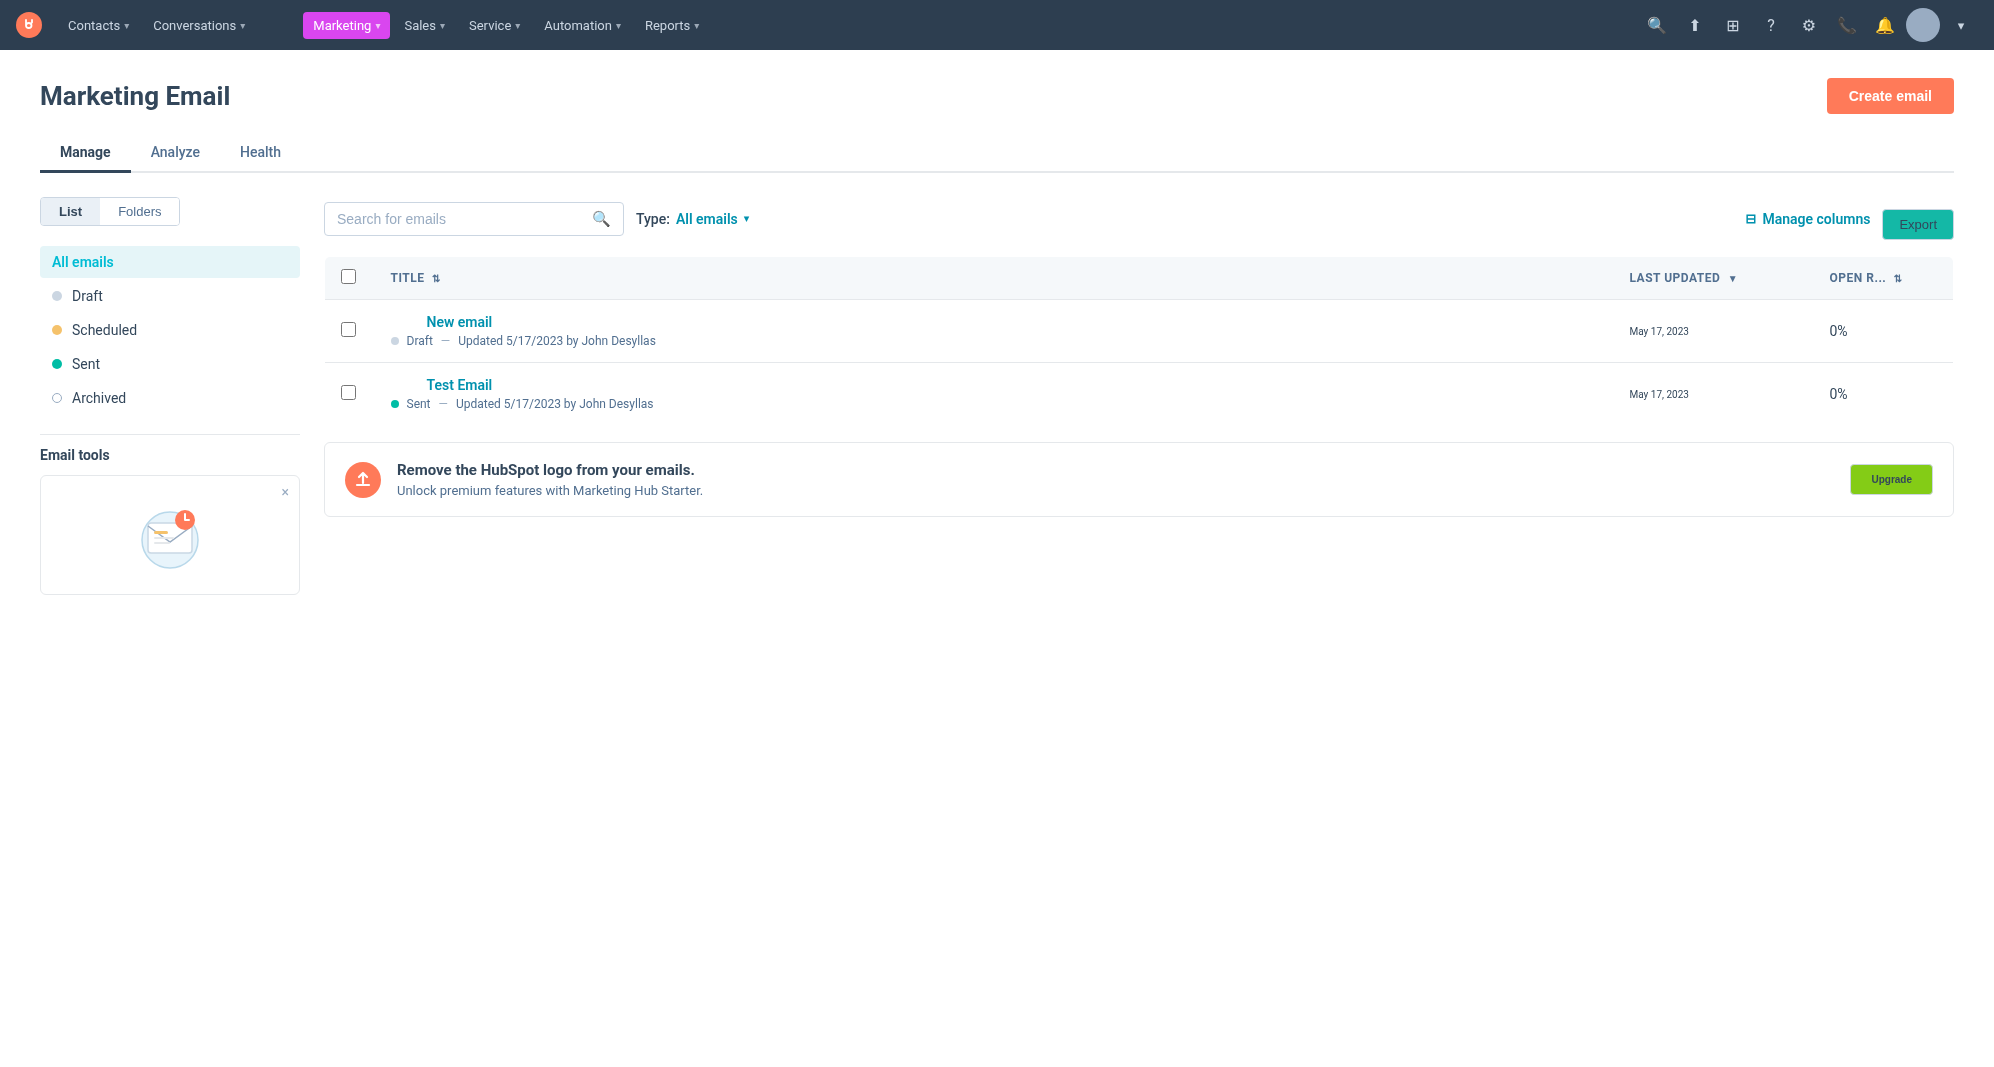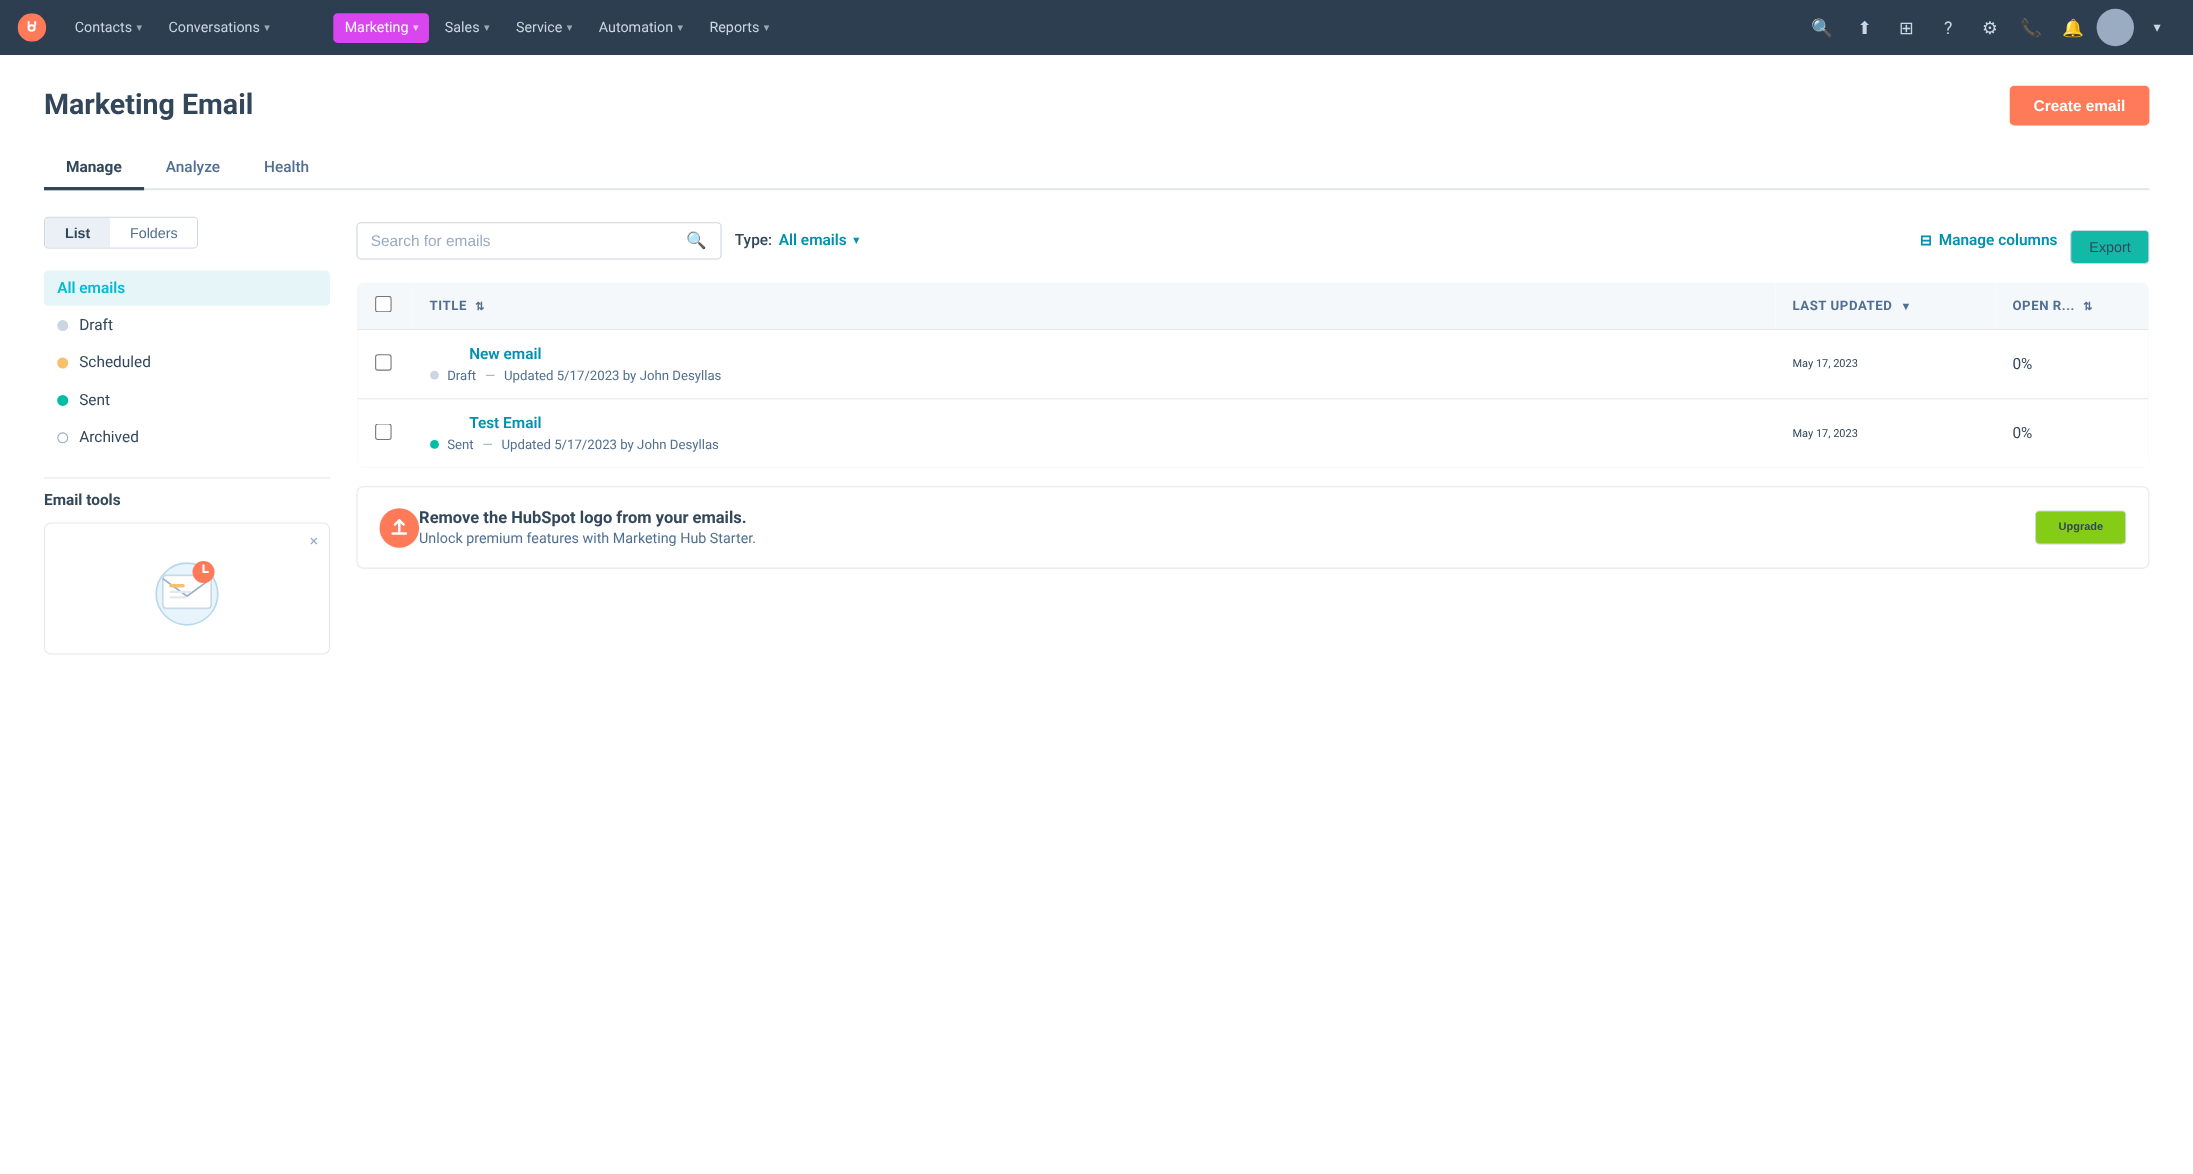--- a/index.html
+++ b/index.html
@@ -211,21 +211,21 @@
       align-items: center;
       gap: 12px;
       margin-bottom: 16px;
     }
     .search-box {
       display: flex;
       align-items: center;
       border: 1px solid #cbd6e2;
       border-radius: 4px;
       padding: 7px 12px;
-      width: 332px;
+      width: 300px;
       background: #fff;
       gap: 8px;
     }
     .search-input {
       border: none;
       outline: none;
       font-size: 14px;
       color: #33475b;
       width: 100%;
     }
@@ -351,20 +351,21 @@
     }
 
     
     .upgrade-banner {
       border: 1px solid #e5e8eb;
       border-radius: 6px;
       padding: 18px 20px;
       margin-top: 16px;
       display: flex;
       align-items: center;
+      gap: 16px;
       background: #fff;
     }
     .upgrade-icon {
       width: 36px;
       height: 36px;
       border-radius: 50%;
       background: #ff7a59;
       display: flex;
       align-items: center;
       justify-content: center;

